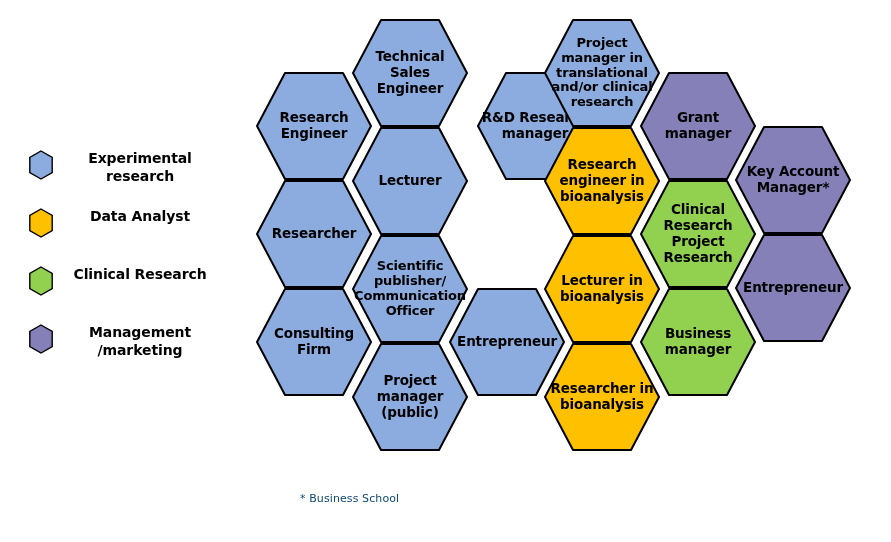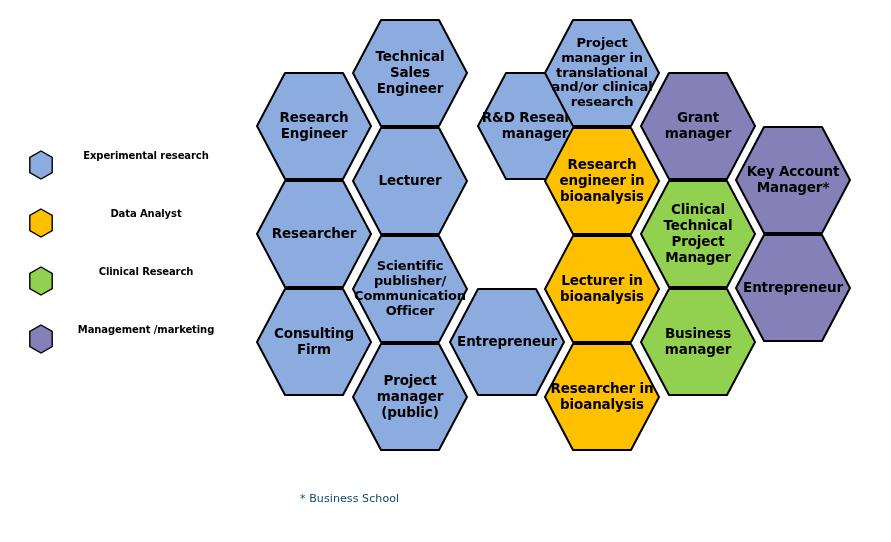--- a/index.html
+++ b/index.html
@@ -29,23 +29,23 @@
   }
   .legend-swatch {
     position: absolute;
     left: 28px;
     width: 26px;
     height: 30px;
   }
   .legend-swatch svg { display: block; }
   .legend-label {
     position: absolute;
-    left: 66px;
+    left: 60px;
     width: 160px;
-    font-size: 10px;
+    font-size: 14px;
     font-weight: bold;
     line-height: 1.25;
     text-align: center;
     letter-spacing: -0.1px;
   }
 
   
   #hexgrid {
     position: absolute;
     left: 0;
@@ -218,21 +218,21 @@
     <div class="hex" style="left: 542px; top: 341px;">
       <svg viewBox="0 0 120 112">
         <polygon points="31,3 89,3 117,56 89,109 31,109 3,56" fill="#FFC000" stroke="#000000" stroke-width="2" stroke-linejoin="round"></polygon>
       </svg>
       <div class="hex-label">Researcher in bioanalysis</div>
     </div>
     <div class="hex" style="left: 638px; top: 178px;">
       <svg viewBox="0 0 120 112">
         <polygon points="31,3 89,3 117,56 89,109 31,109 3,56" fill="#92D050" stroke="#000000" stroke-width="2" stroke-linejoin="round"></polygon>
       </svg>
-      <div class="hex-label">Clinical Technical Project Manager</div>
+      <div class="hex-label">Clinical Research Project Research</div>
     </div>
     <div class="hex" style="left: 638px; top: 286px;">
       <svg viewBox="0 0 120 112">
         <polygon points="31,3 89,3 117,56 89,109 31,109 3,56" fill="#92D050" stroke="#000000" stroke-width="2" stroke-linejoin="round"></polygon>
       </svg>
       <div class="hex-label">Business manager</div>
     </div>
     <div class="hex" style="left: 733px; top: 124px;">
       <svg viewBox="0 0 120 112">
         <polygon points="31,3 89,3 117,56 89,109 31,109 3,56" fill="#8680B8" stroke="#000000" stroke-width="2" stroke-linejoin="round"></polygon>

